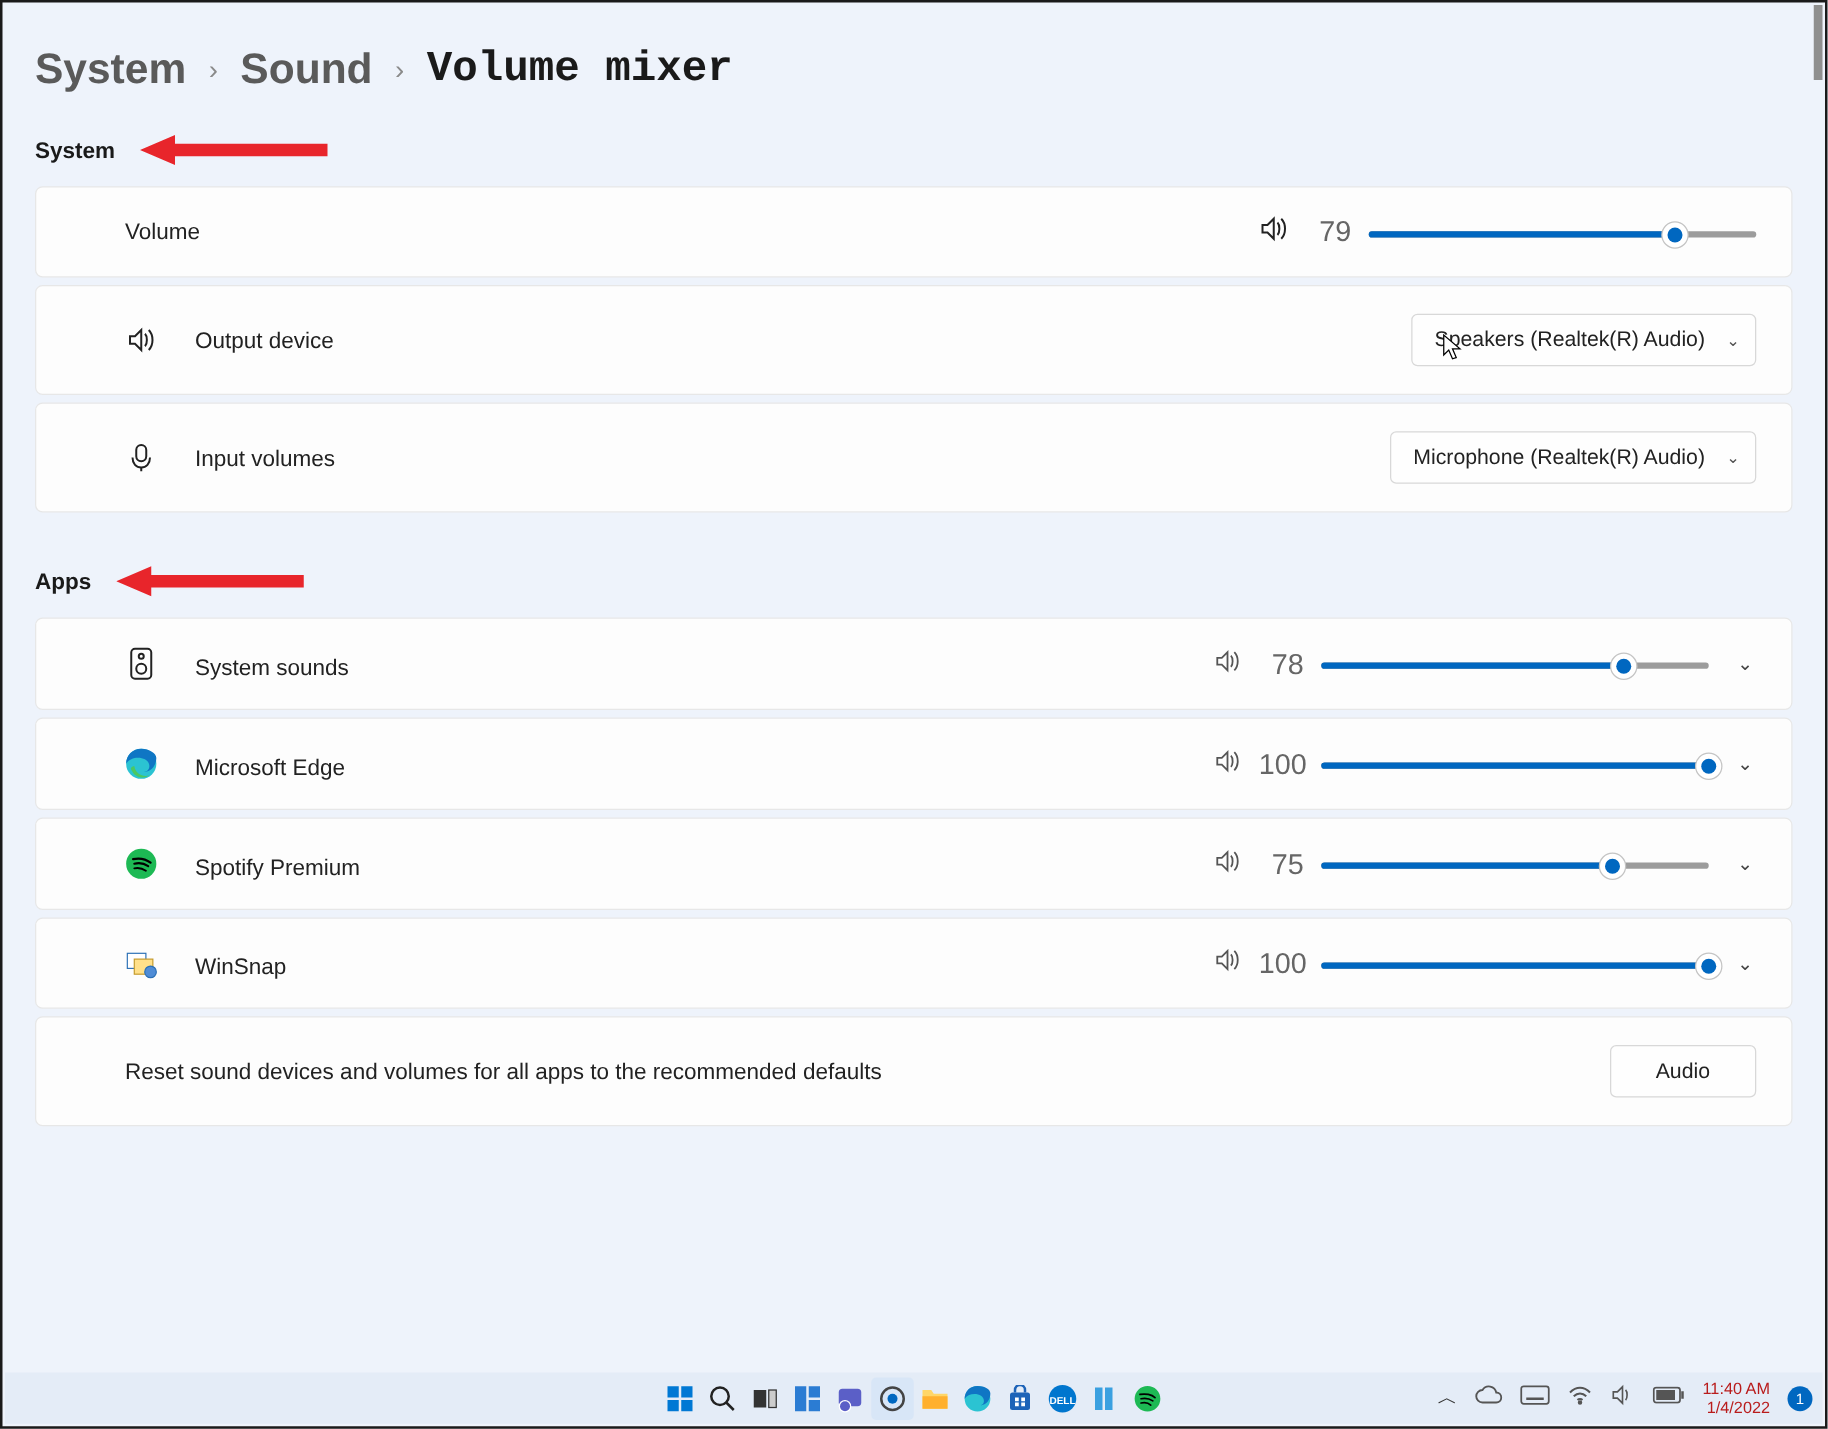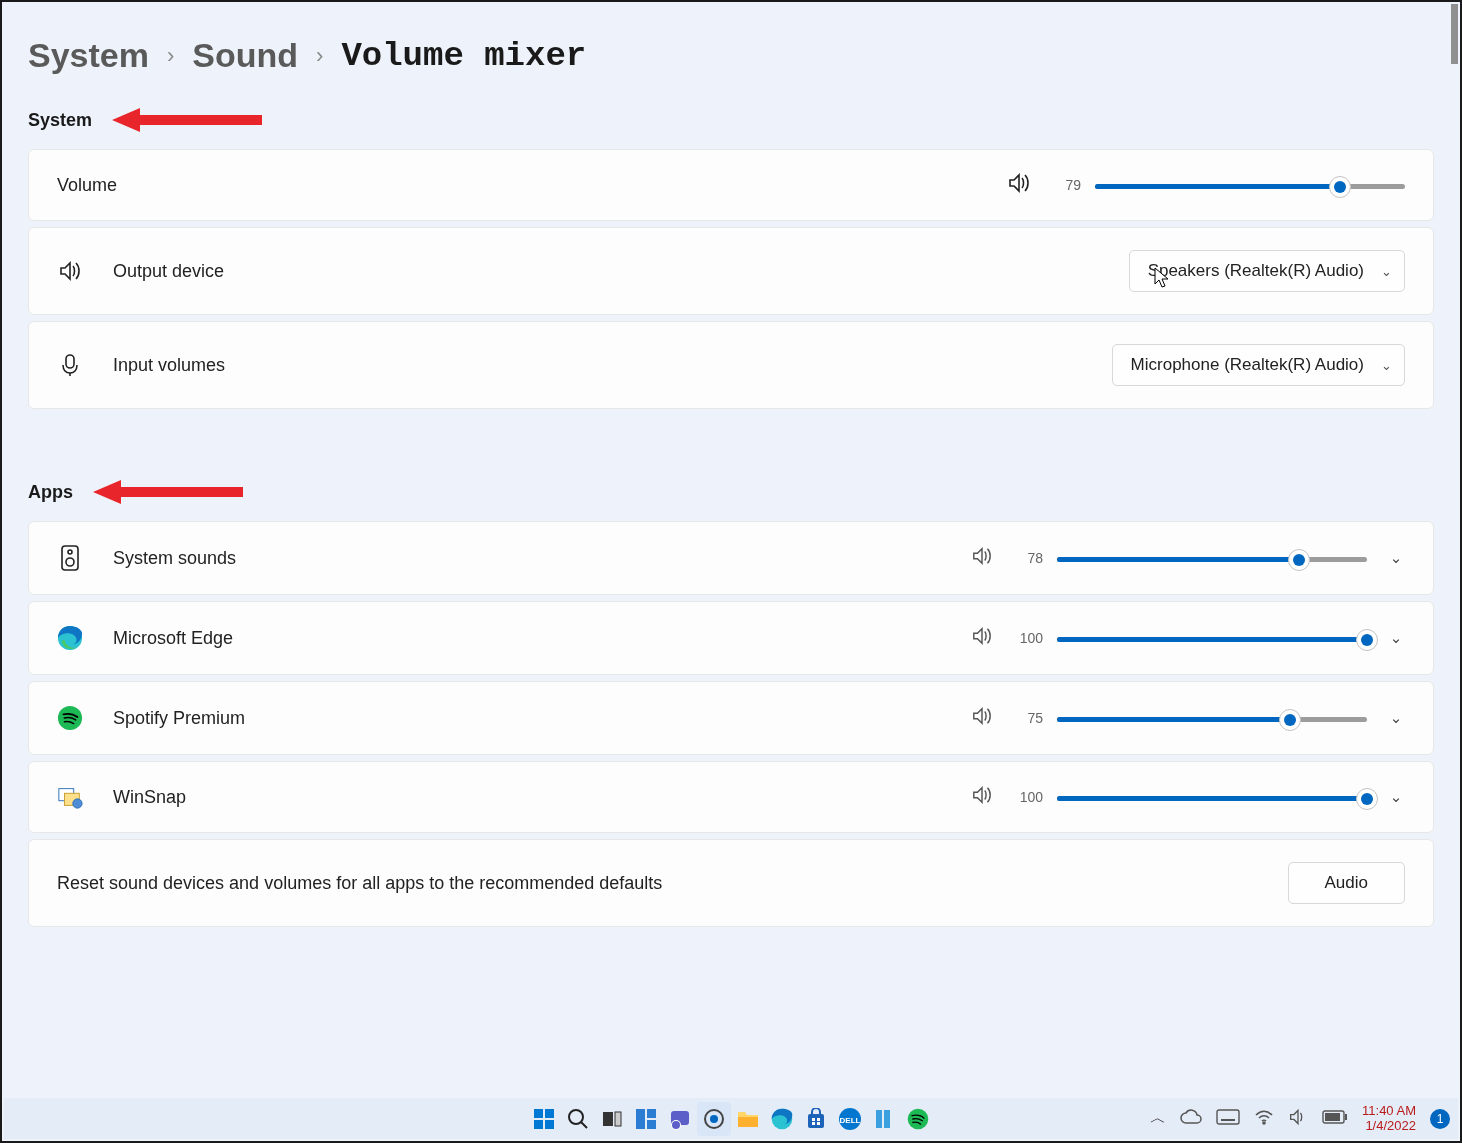--- a/index.html
+++ b/index.html
@@ -6,25 +6,25 @@
   body { background: #eef3fb; width: 1462px; height: 1143px; overflow: hidden; position: relative; border: 2px solid #1a1a1a; }
   .content { padding: 20px 26px 0 26px; height: 1102px; overflow-y: auto; }
   .breadcrumb { display: flex; align-items: center; gap: 18px; margin: 14px 0 30px 0; }
   .breadcrumb-item { font-size: 34px; font-weight: 600; color: #5a5a5a; }
   .breadcrumb-item.current { color: #1a1a1a; font-family: Liberation Mono, monospace; }
   .breadcrumb-sep { font-size: 22px; color: #8a8a8a; }
   .section-header { font-size: 18px; font-weight: 600; color: #1a1a1a; margin: 18px 0 14px 0; display:flex; align-items:center; gap:20px;}
   .arrow-annot { display:inline-block; }
   .arrow-annot svg { display:block; }
   .card { background: #fdfdfd; border: 1px solid #e7e7e7; border-radius: 6px; padding: 22px 28px; margin-bottom: 6px; display: flex; align-items: center; }
-  .card .row-left { display: flex; align-items: center; gap: 30px; flex: 1; }
+  .card .row-left { display: flex; align-items: flex-end; gap: 30px; flex: 1; margin-left: 43px; }
   .card .leading-icon { width: 26px; display:flex; justify-content:center; }
   .row-label { font-size: 18px; color: #222; }
   .volume-ctrl { display: flex; align-items: center; gap: 14px; }
-  .vol-num { font-size: 14px; color: #666; width: 36px; text-align:right; }
+  .vol-num { font-size: 23px; color: #666; width: 36px; text-align:right; }
   .slider { width: 310px; height: 10px; position: relative; }
   .slider.small { width: 310px; }
   .slider-track { position:absolute; top:4px; left:0; right:0; height:5px; background:#9c9c9c; border-radius:3px; }
   .slider-fill { position:absolute; top:4px; left:0; height:5px; background:#0067c0; border-radius:3px; }
   .slider-thumb { position:absolute; top:-4px; width:22px; height:22px; background:#fff; border:1px solid #c4c4c4; border-radius:50%; transform:translateX(-50%); display:flex; align-items:center; justify-content:center; }
   .slider-thumb::after { content:""; width:12px; height:12px; background:#0067c0; border-radius:50%; }
   .dropdown { background:#fefefe; border:1px solid #d8d8d8; border-radius:5px; padding:10px 40px 10px 18px; font-size:17px; color:#222; position:relative; }
   .dropdown .chev { position:absolute; right:12px; top:50%; transform:translateY(-50%); font-size:13px; color:#555;}
   .expand-chev { margin-left: 20px; color:#444; font-size:15px; width:18px; text-align:center;}
   .reset-btn { background:#fefefe; border:1px solid #d8d8d8; border-radius:5px; padding:10px 36px; font-size:17px; color:#222; }
@@ -111,21 +111,21 @@
           </svg>
       </span>
       <span class="row-label">Input volumes</span>
     </div>
     <div class="dropdown">
       <span>Microphone (Realtek(R) Audio)</span>
       <span class="chev">⌄</span>
     </div>
   </div>
 
-  <div class="section-header" style="margin-top:68px">
+  <div class="section-header" style="margin-top:40px">
     <span>Apps</span>
     <span class="arrow-annot">
       <svg width="160" height="30">
           <polygon points="0,15 28,3 28,10 150,10 150,20 28,20 28,27" fill="#e8252b"></polygon>
         </svg>
     </span>
   </div>
 
   <div class="card">
     <div class="row-left">

